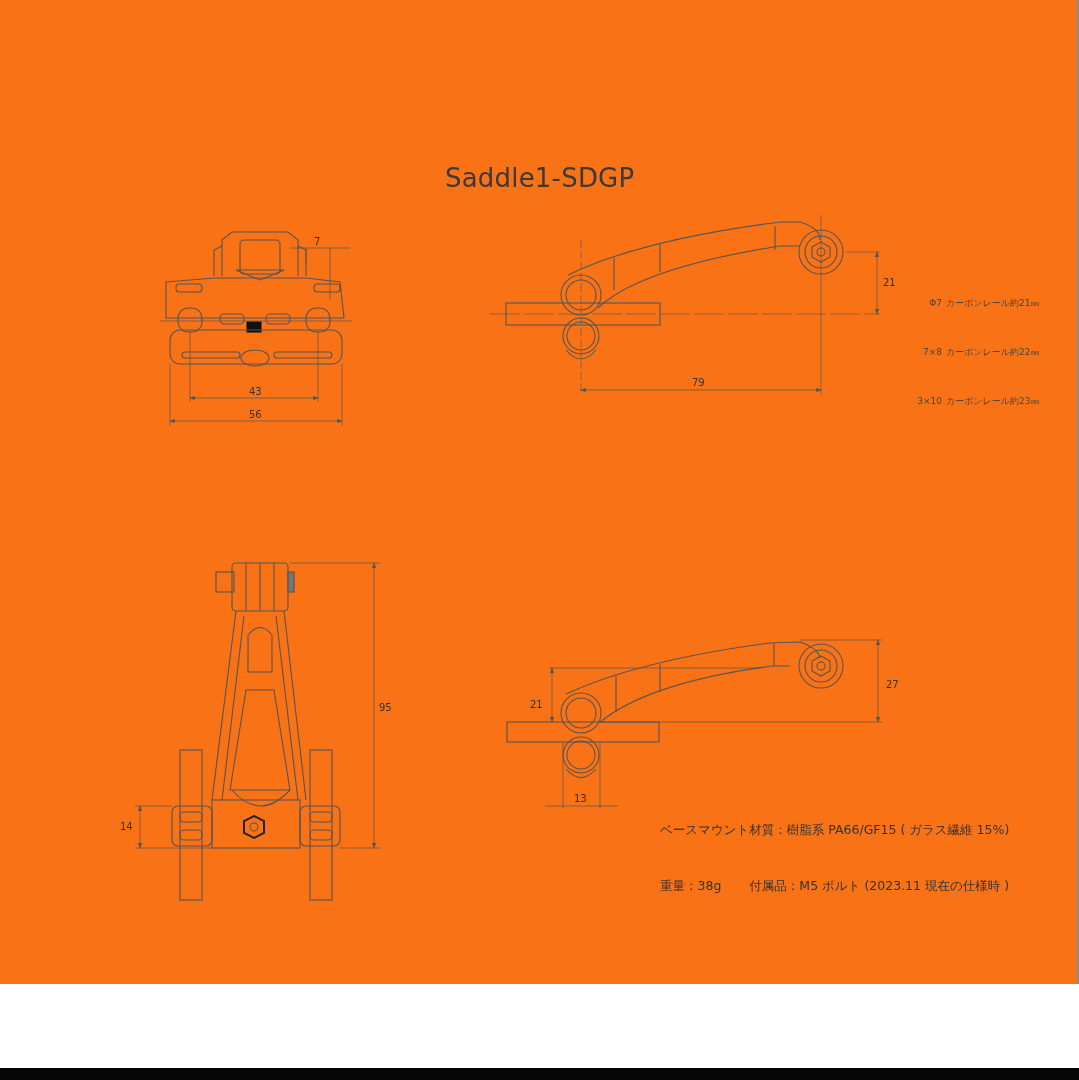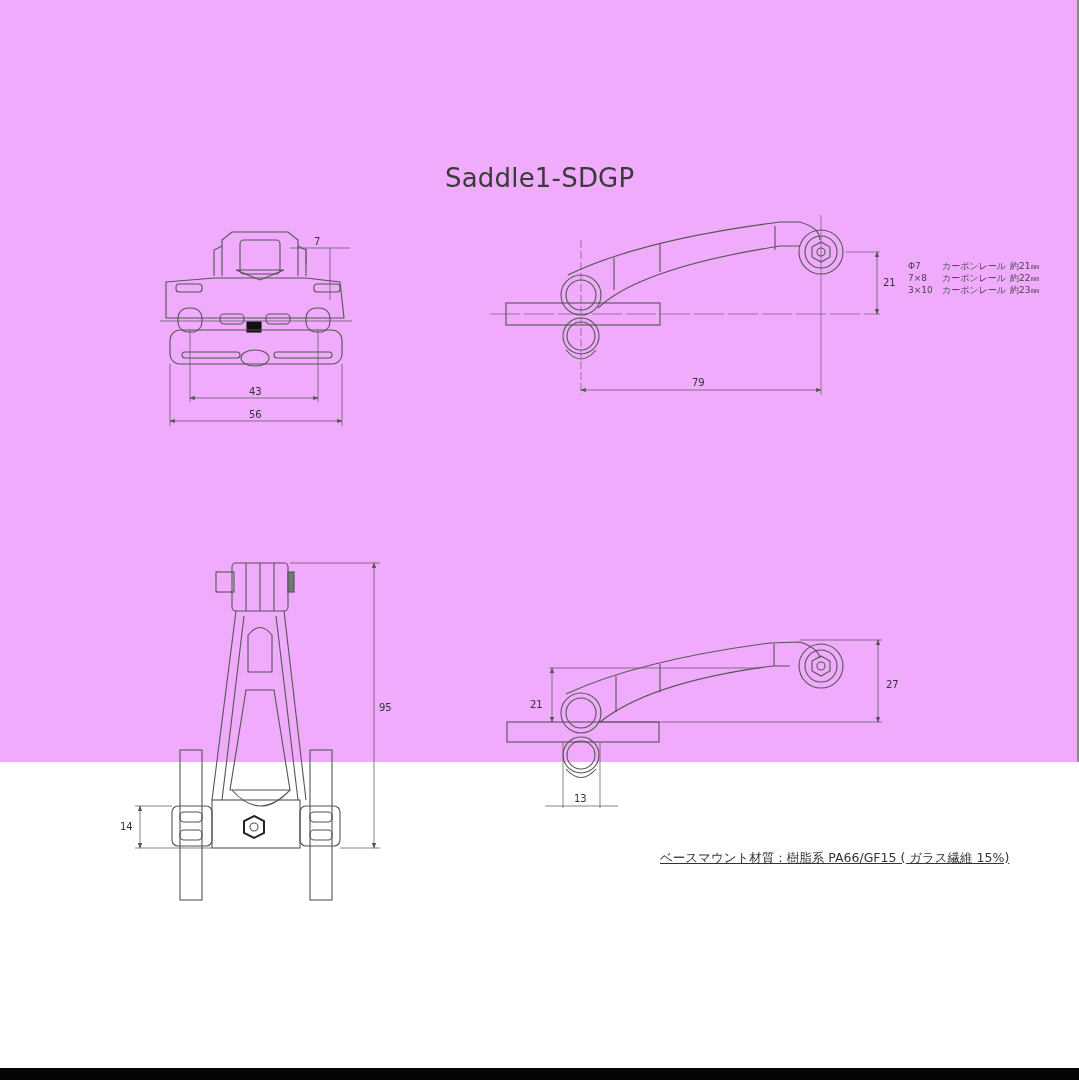--- a/index.html
+++ b/index.html
@@ -1,27 +1,27 @@
 <!DOCTYPE html>
 <html><head>
 <meta charset="utf-8">
 <style>
   html, body { margin:0; padding:0; background:#fff; }
   body { width:1079px; height:1080px; position:relative; overflow:hidden; font-family:"DejaVu Sans","Liberation Sans",sans-serif; }
-  .sheet { position:absolute; left:0; top:0; width:1077px; height:762px; background:#f0abfc; border-right:2px solid #8a8a8a; }
+  .sheet { position:absolute; left:0; top:0; width:1077px; height:984px; background:#f97316; border-right:2px solid #8a8a8a;text-align:right; }
   .bottom-bar { position:absolute; left:0; top:1068px; width:1079px; height:12px; background:#050505; }
   .title { position:absolute; left:445px; top:163px; font-size:26px; color:#3a3a3a; letter-spacing:0.2px; font-family:"DejaVu Sans",sans-serif; }
   svg.drawing { position:absolute; left:0; top:0; }
   .dim { font-size:10px; fill:#333; font-family:"DejaVu Sans",sans-serif; }
   .rail-table { position:absolute; left:908px; top:260px; font-size:9px; color:#444; line-height:12px; }
-  .rail-table .row { display:flex; white-space:nowrap; }
+  .rail-table .row { display:flex; white-space:nowrap;margin-top:37px; }
   .rail-table .c1 { width:34px; }
   .rail-table .c2 { width:68px; }
   .spec { position:absolute; left:660px; font-size:12.5px; color:#333; white-space:nowrap; }
-  .spec1 { top:850px;text-decoration:underline; }
+  .spec1 { top:822px; }
   .spec2 { top:878px; }
   .spec2 .gap { display:inline-block; width:28px; }
 </style>
 </head>
 <body>
 
 <div class="sheet">
 
   <div class="title">Saddle1-SDGP</div>
 
@@ -177,15 +177,18 @@
       <span>約22㎜</span>
     </div>
     <div class="row">
       <span class="c1">3×10</span>
       <span class="c2">カーボンレール</span>
       <span>約23㎜</span>
     </div>
   </div>
 
   <div class="spec spec1">ベースマウント材質：樹脂系 PA66/GF15 ( ガラス繊維 15%)</div>
+  <div class="spec spec2">
+    <span>重量：38g</span><span class="gap"></span><span>付属品：M5 ボルト (2023.11 現在の仕様時 )</span>
+  </div>
 </div>
 
 <div class="bottom-bar"></div>
 
 </body></html>

